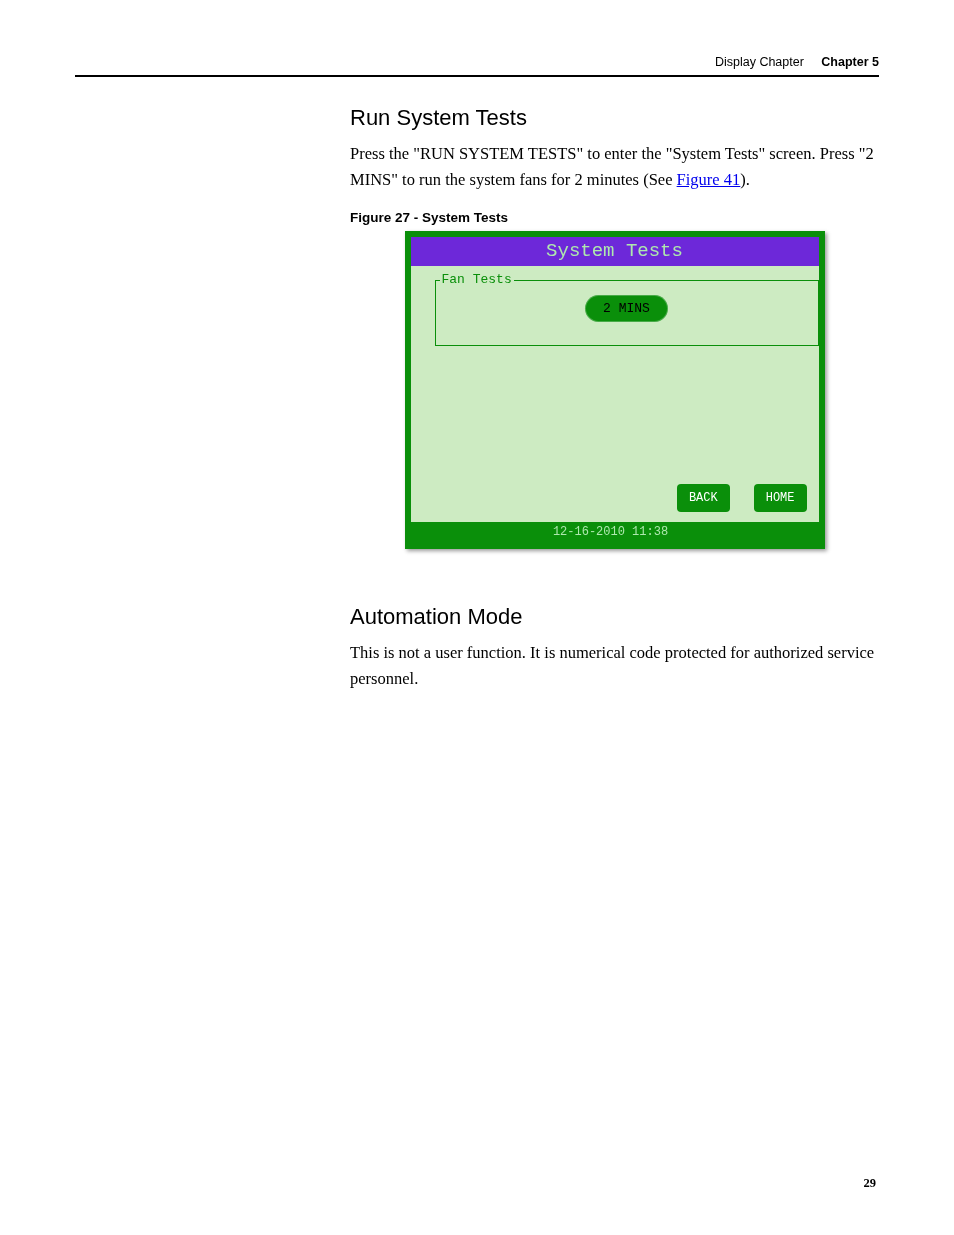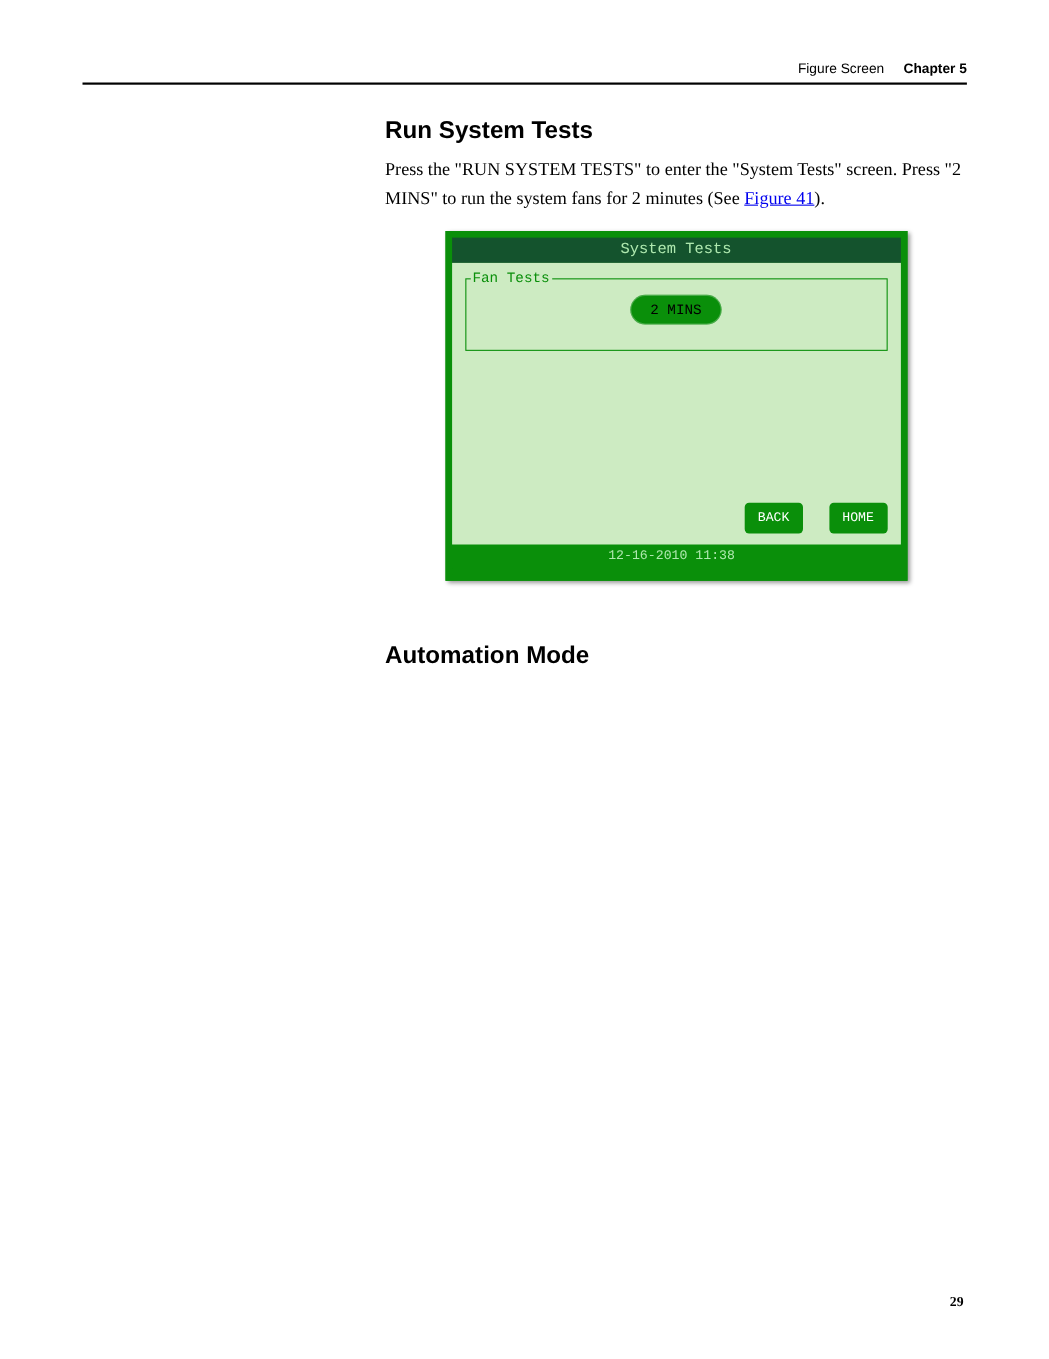--- a/index.html
+++ b/index.html
@@ -21,21 +21,21 @@
     margin-bottom: 28px;
     padding-bottom: 6px;
     text-align: right;
     font-family: Arial, Helvetica, sans-serif;
     font-size: 12.5px;
   }
   .header-line .chap { font-weight: bold; margin-left: 14px; }
   .content { margin-left: 275px; }
   .h2 {
     font-family: Arial, Helvetica, sans-serif;
-    font-weight: bold;
+    font-weight: normal;
     font-size: 22px;
     margin-bottom: 10px;
   }
   .body-text {
     font-size: 16.5px;
     line-height: 1.55;
     margin-bottom: 18px;
   }
   .link { color: #0000ee; text-decoration: underline; }
   .fig-caption {
@@ -50,37 +50,38 @@
     width: 420px;
     height: 318px;
     border: 6px solid #0a8f0a;
     background: #0a8f0a;
     position: relative;
     box-shadow: 2px 2px 4px rgba(0,0,0,0.4);
   }
   .screen-title {
     color: #aee8ae;
     font-family: 'Courier New', monospace;
-    font-size: 14px;
+    font-size: 19px;
     text-align: center;
     padding: 3px 0 4px 0;
-    background: #14532d;
+    background: #6d28d9;
   }
   .screen-body {
     background: #cdebc2;
     height: 256px;
     position: relative;
     padding: 14px 12px;
   }
   .fieldset {
     border: 1px solid #0a8f0a;
     width: 100%;
     height: 66px;
     position: relative;
     padding: 14px 10px;
+    margin-left: 12px;
   }
   .fieldset-label {
     position: absolute;
     top: -9px;
     left: 4px;
     background: #cdebc2;
     color: #0a8f0a;
     font-family: 'Courier New', monospace;
     font-size: 13px;
     padding: 0 2px;
@@ -138,51 +139,53 @@
     font-size: 12.5px;
   }
   .section-gap { margin-top: 0px; }
 </style>
 </head>
 <body>
 
 <div class="page">
 
   <div class="header-line">
-    <span>Figure Screen</span>
+    <span>Display Chapter</span>
     <span class="chap">Chapter 5</span>
   </div>
 
   <div class="content">
 
     <div class="h2">Run System Tests</div>
 
     <p class="body-text">
       <span>Press the "RUN SYSTEM TESTS" to enter the "System Tests" screen. Press "2 MINS" to run the system fans for 2 minutes (See </span><a class="link">Figure 41</a><span>).</span>
     </p>
 
+    <div class="fig-caption">Figure 27 - System Tests</div>
 
     <div class="screen-wrap">
       <div class="screen">
         <div class="screen-title">System Tests</div>
         <div class="screen-body">
           <div class="fieldset">
             <div class="fieldset-label">Fan Tests</div>
             <span class="pill">2 MINS</span>
           </div>
           <div class="btn-row">
             <span class="sq-btn">BACK</span>
             <span class="sq-btn">HOME</span>
           </div>
         </div>
         <div class="screen-footer">12-16-2010  11:38</div>
       </div>
     </div>
 
     <div class="section-gap">
       <div class="h2">Automation Mode</div>
+      <p class="body-text">This is not a user function. It is numerical code protected for authorized service personnel.</p>
     </div>
 
   </div>
 
   <div class="page-num">29</div>
 
 </div>
 
 </body></html>

